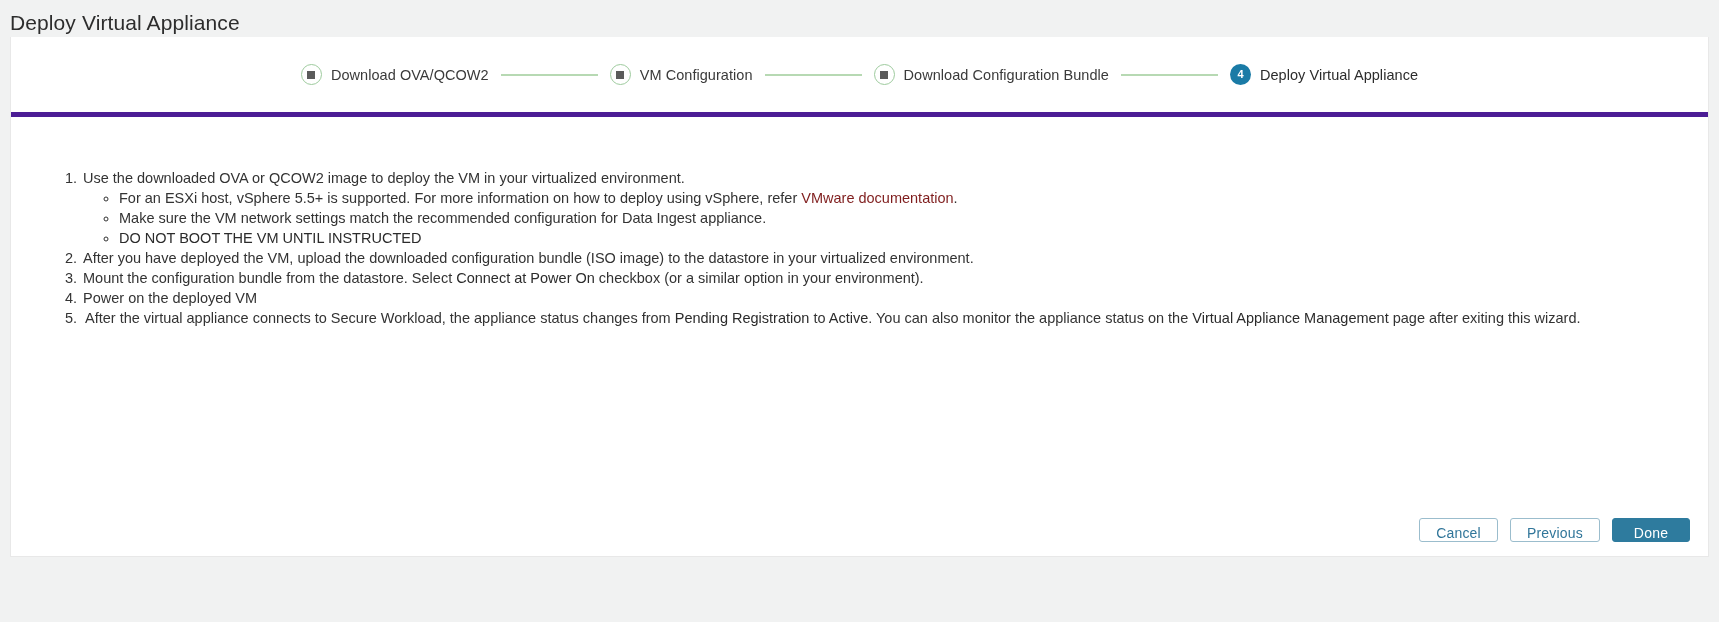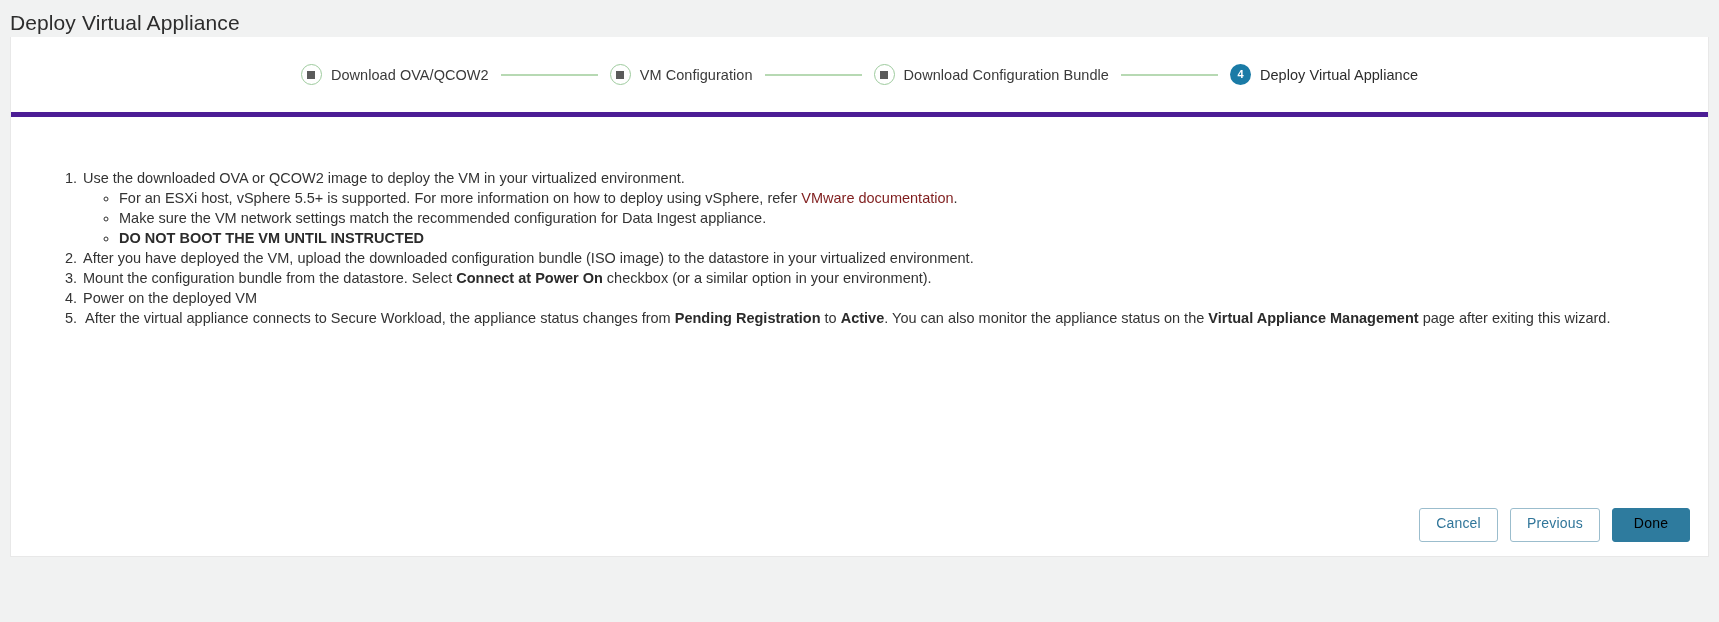--- a/index.html
+++ b/index.html
@@ -126,21 +126,21 @@
   }
   ul.sublist {
     list-style-type: circle;
     margin: 0;
     padding-left: 36px;
     line-height: 19.5px;
   }
   ul.sublist > li {
     margin-bottom: 0.5px;
   }
-  .bold { font-weight: 700; color: #2b2b2b; }
+  .bold { font-weight: 400; color: #2b2b2b; }
   .link {
     color: #7f1d1d;
     cursor: pointer;
   }
   .followup {
     margin-top: 1px;
     padding-left: 2px;
   }
 
   
@@ -148,38 +148,38 @@
     position: absolute;
     right: 18px;
     bottom: 14px;
     display: flex;
     align-items: center;
     gap: 12px;
   }
   .btn {
     font-family: "Liberation Sans", sans-serif;
     font-size: 14px;
-    height: 34px;
+    height: 24px;
     min-width: 74px;
     padding: 0 16px;
     border-radius: 3px;
     cursor: pointer;
     line-height: 28px;
     text-align: center;
     letter-spacing: 0.2px;
   }
   .btn-secondary {
     background: #ffffff;
     border: 1px solid #9bbdcd;
     color: #31769a;
   }
   .btn-primary {
     background: #2e7b9e;
     border: 1px solid #2e7b9e;
-    color: #000000;
+    color: #ffffff;
     min-width: 78px;
   }
 </style>
 </head>
 <body>
 
 <div class="page-title">Deploy Virtual Appliance</div>
 
 <div class="card">
 

